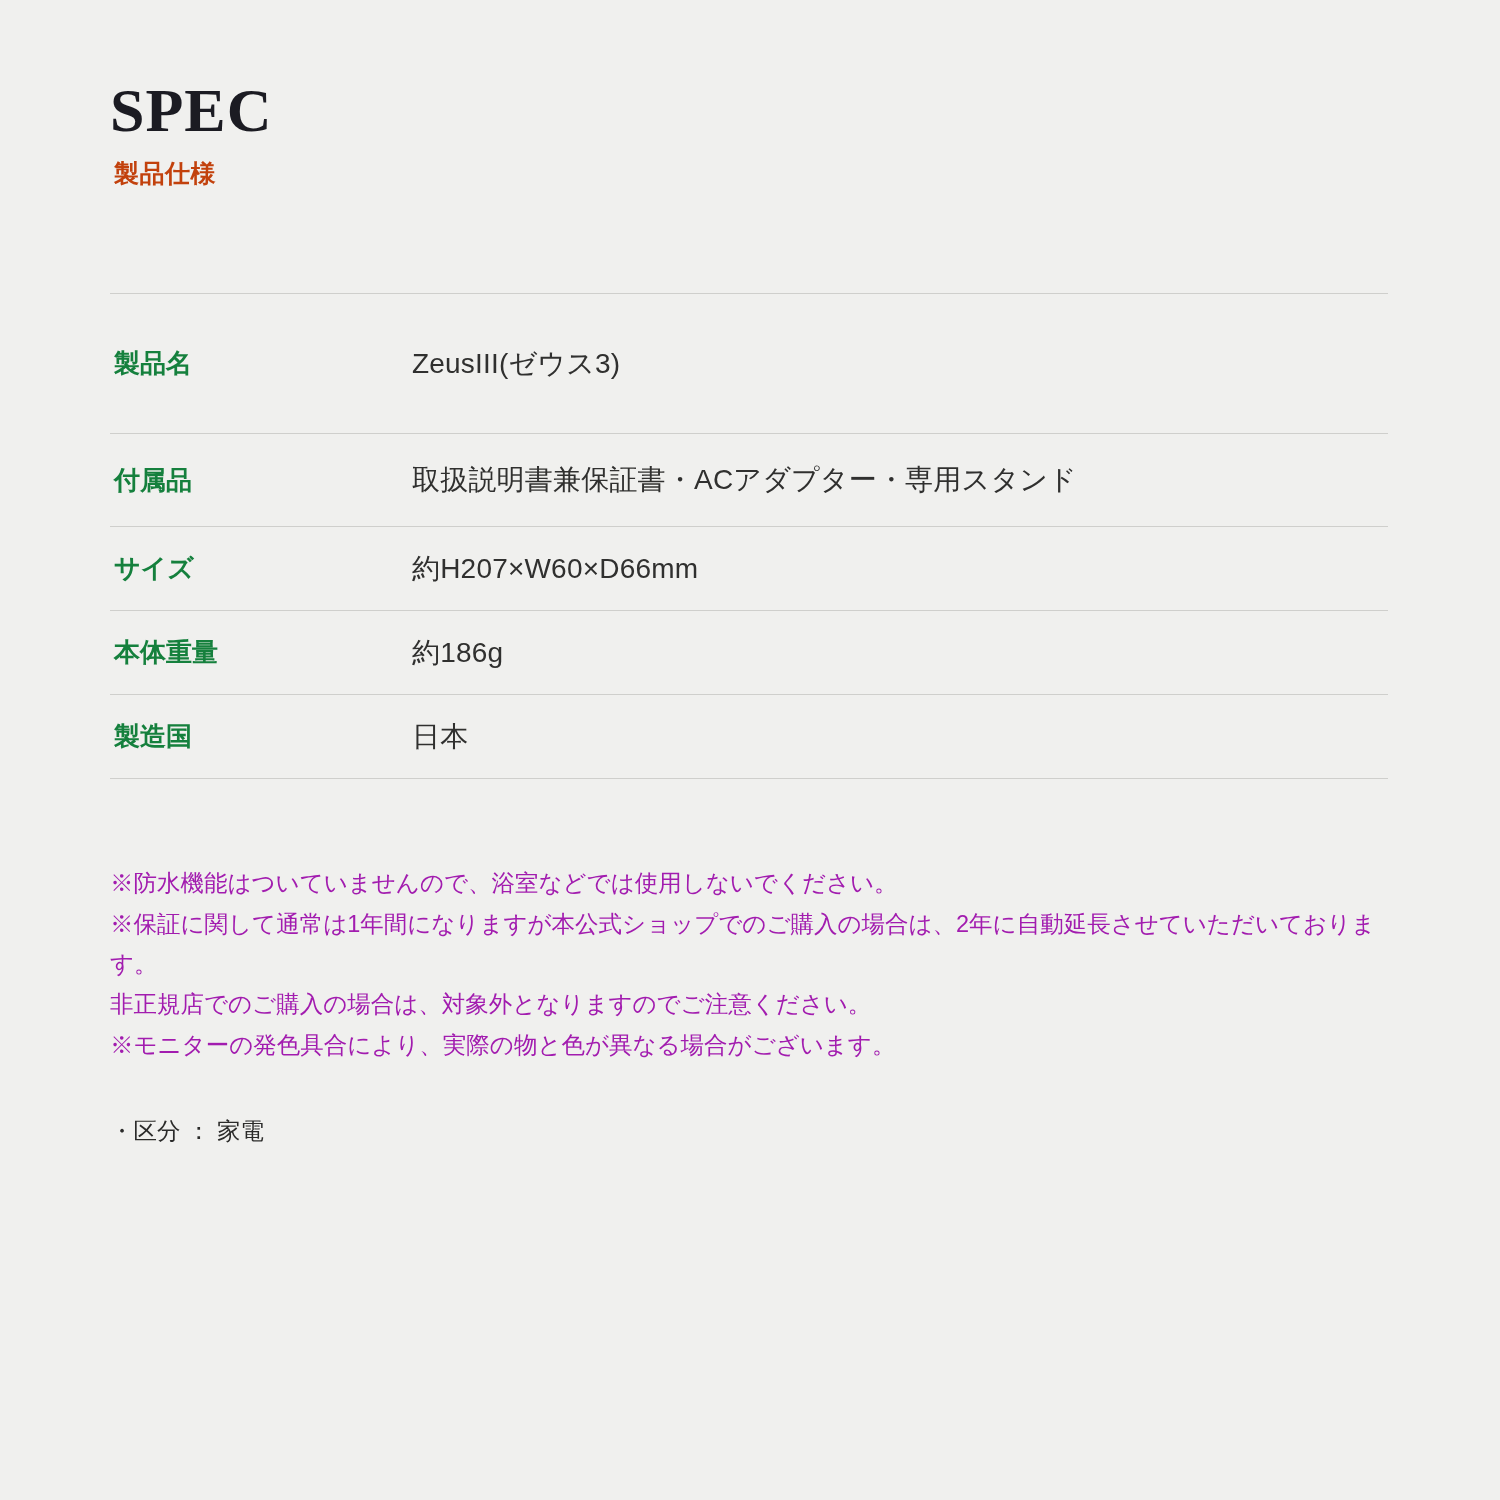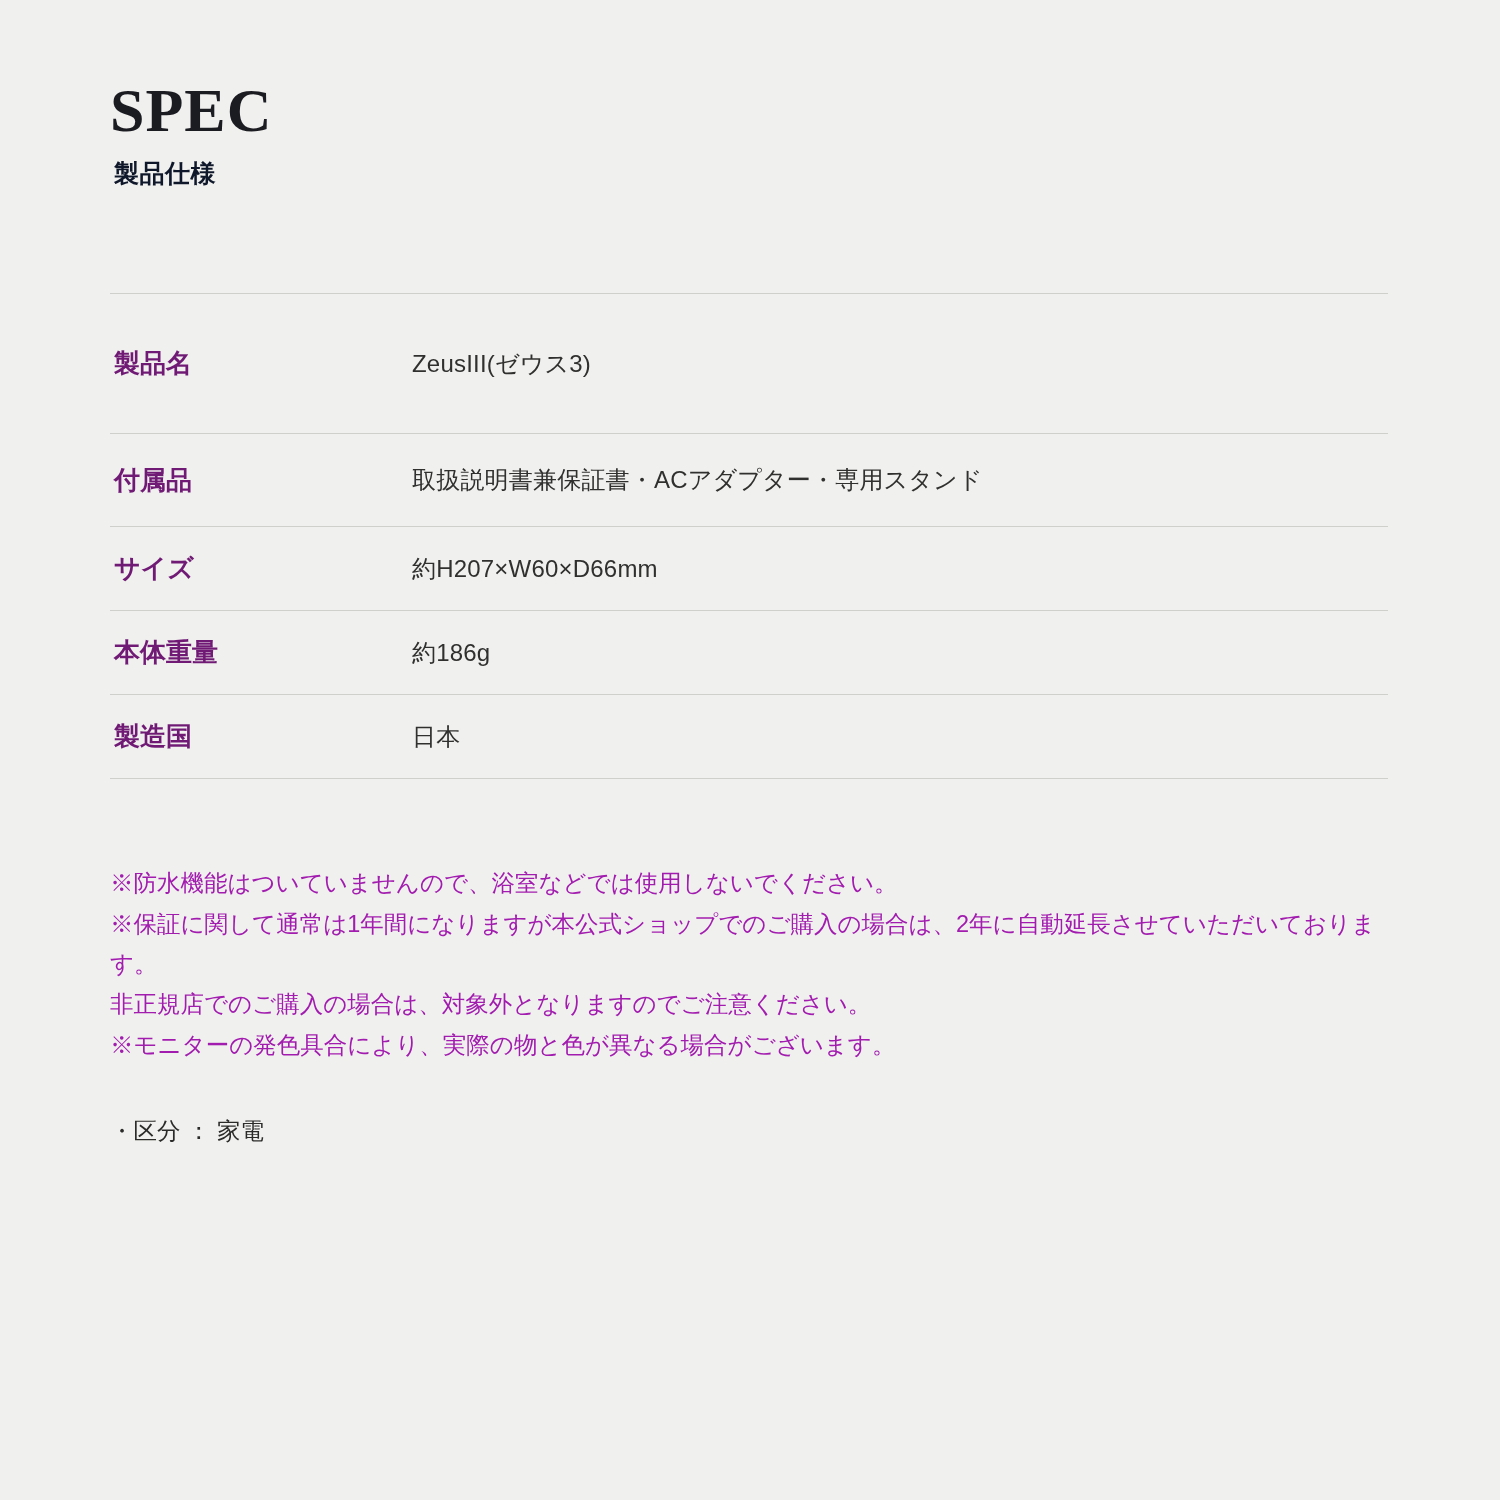--- a/index.html
+++ b/index.html
@@ -29,46 +29,46 @@
     font-size: 62px;
     font-weight: 700;
     letter-spacing: 1px;
     line-height: 1.05;
     color: #1b1b22;
     margin: 0;
   }
   .spec-subtitle {
     font-size: 25px;
     font-weight: 700;
-    color: #0f172a;
+    color: #c2410c;
     margin: 14px 0 0 4px;
     letter-spacing: 0.5px;
   }
   .spec-table {
     margin-top: 103px;
     width: 1278px;
     border-collapse: collapse;
   }
   .spec-table tr {
     border-top: 1px solid #cfcfcc;
   }
   .spec-table tr:last-child {
     border-bottom: 1px solid #cfcfcc;
   }
   .spec-table th {
     width: 298px;
     text-align: left;
     font-size: 26px;
     font-weight: 700;
-    color: #701a75;
+    color: #15803d;
     vertical-align: middle;
     padding: 0 0 0 4px;
   }
   .spec-table td {
-    font-size: 24px;
+    font-size: 28px;
     font-weight: 400;
     color: #30302f;
     vertical-align: middle;
     padding: 0;
     letter-spacing: 0.2px;
   }
   .row-tall th, .row-tall td {
     height: 139px;
   }
   .row-mid th, .row-mid td {

